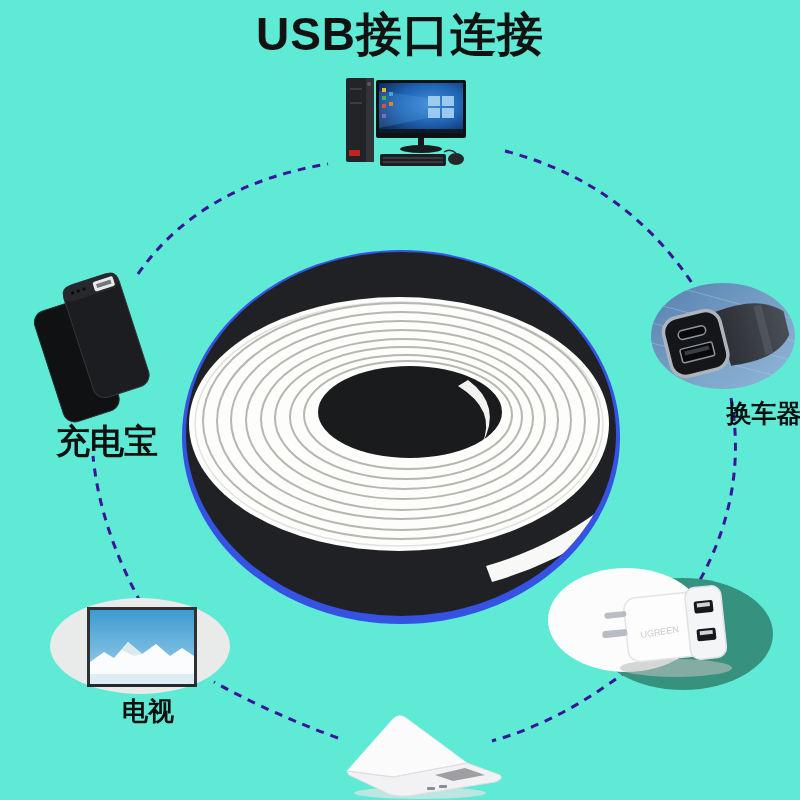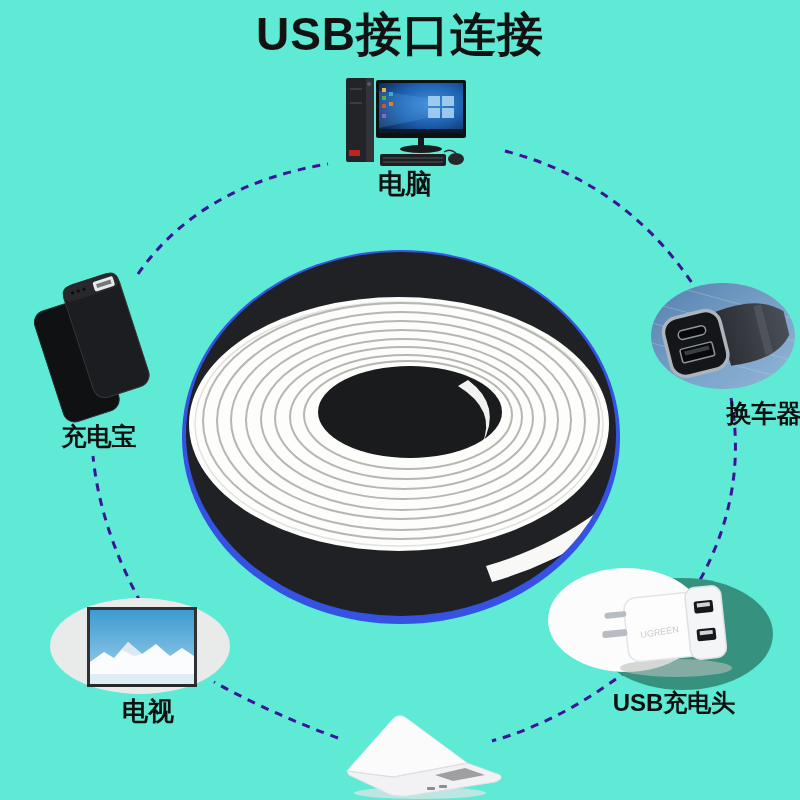--- a/index.html
+++ b/index.html
@@ -14,21 +14,21 @@
     font-size:46px;font-weight:800;color:#121212;letter-spacing:1px;margin:0;
   }
   .layer{position:absolute;left:0;top:0;width:800px;height:800px;pointer-events:none;}
   .device{position:absolute;}
   .device svg{display:block;overflow:visible;}
   .label{
     position:absolute;font-weight:800;color:#101010;text-align:center;
     white-space:nowrap;line-height:1.1;
   }
   .lbl-computer{left:330px;top:170px;width:150px;font-size:27px;}
-  .lbl-powerbank{left:56px;top:423px;width:86px;font-size:25px;}
+  .lbl-powerbank{left:56px;top:423px;width:86px;font-size:34px;}
   .lbl-carcharger{left:720px;top:400px;width:88px;font-size:25px;}
   .lbl-tv{left:106px;top:697px;width:84px;font-size:26px;}
   .lbl-laptop{left:360px;top:675px;width:90px;font-size:26px;}
   .lbl-usbcharger{left:604px;top:690px;width:140px;font-size:24px;}
 </style>
 </head>
 <body>
 
 <div class="stage">
 
@@ -221,19 +221,17 @@
         </g>
         <g fill="#b9bcc2">
           <rect x="18" y="34" width="22" height="6" rx="3"></rect>
           <rect x="14" y="52" width="25" height="7" rx="3"></rect>
         </g>
         <text x="52" y="62" font-size="9" fill="#c7cacf" font-family="Liberation Sans, sans-serif" transform="rotate(-3 65 60)">UGREEN</text>
       </g>
     </svg>
   </div>
 
-  <div class="label lbl-computer">电脑</div>
   <div class="label lbl-powerbank">充电宝</div>
   <div class="label lbl-carcharger">换车器</div>
   <div class="label lbl-tv">电视</div>
-  <div class="label lbl-usbcharger">USB充电头</div>
 
 </div>
 
 </body></html>

